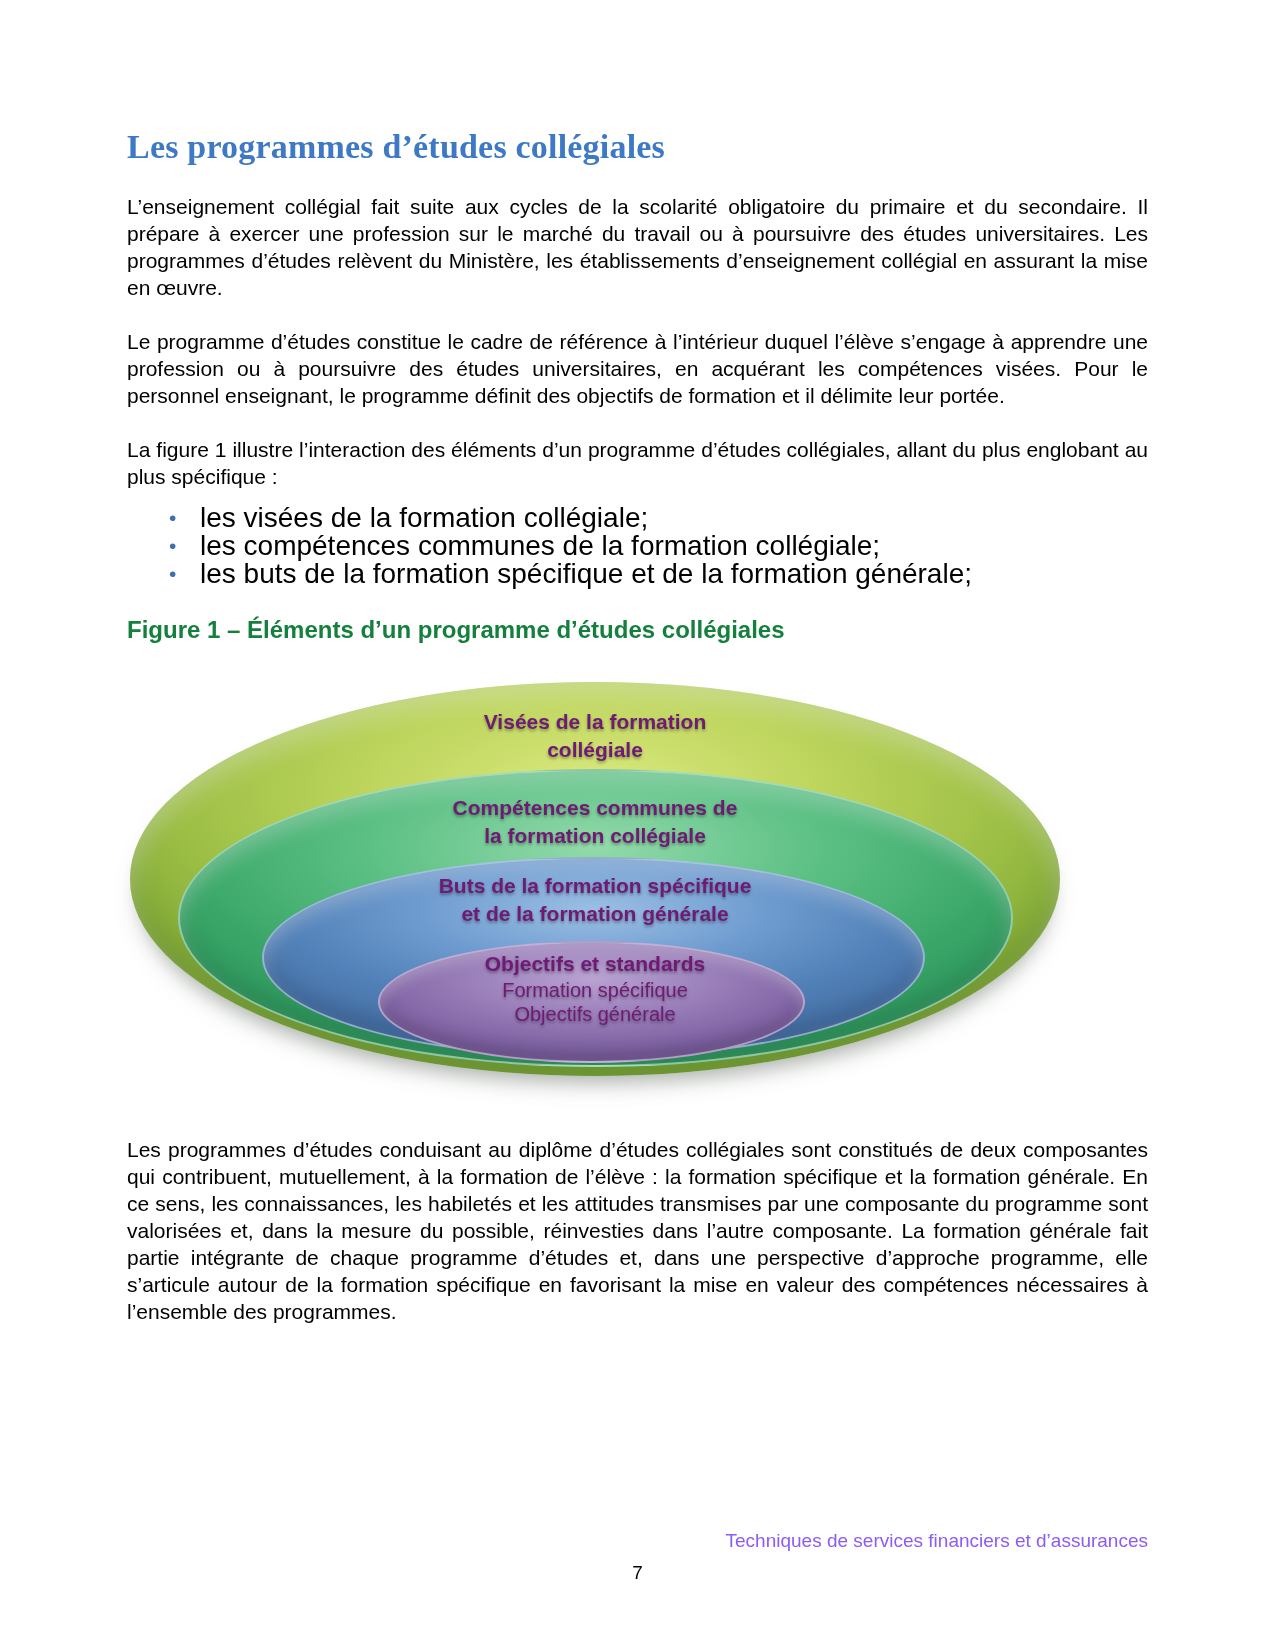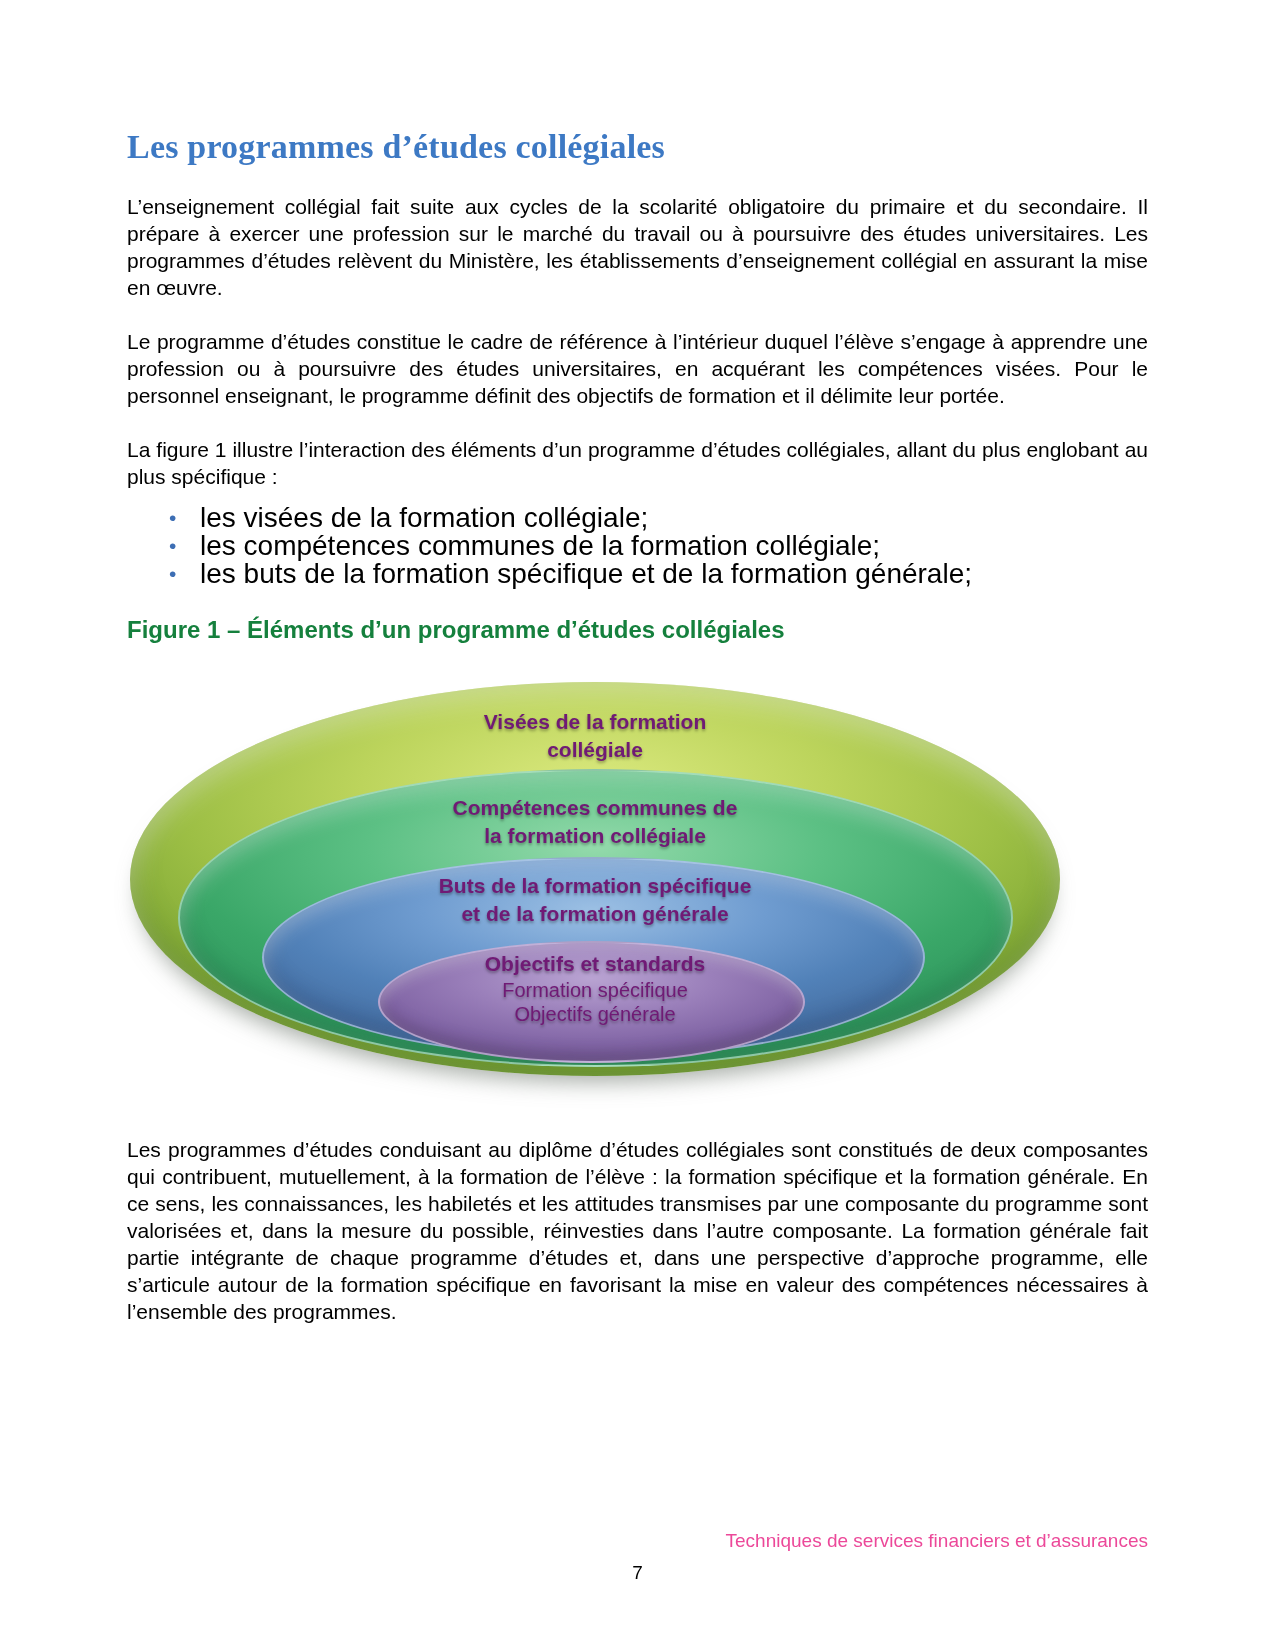--- a/index.html
+++ b/index.html
@@ -114,21 +114,21 @@
     font-size:20px;
     margin-top:0;
     line-height:24px;
   }
 
   
   .footer-right {
     position:absolute;
     right:127px; top:1530px;
     font-size:19px;
-    color:#ec4899;
+    color:#8b5cf6;
   }
   .page-num {
     position:absolute;
     left:0; right:0; top:1562px;
     text-align:center;
     font-size:19px;
     color:#000000;
   }
 </style>
 </head>

